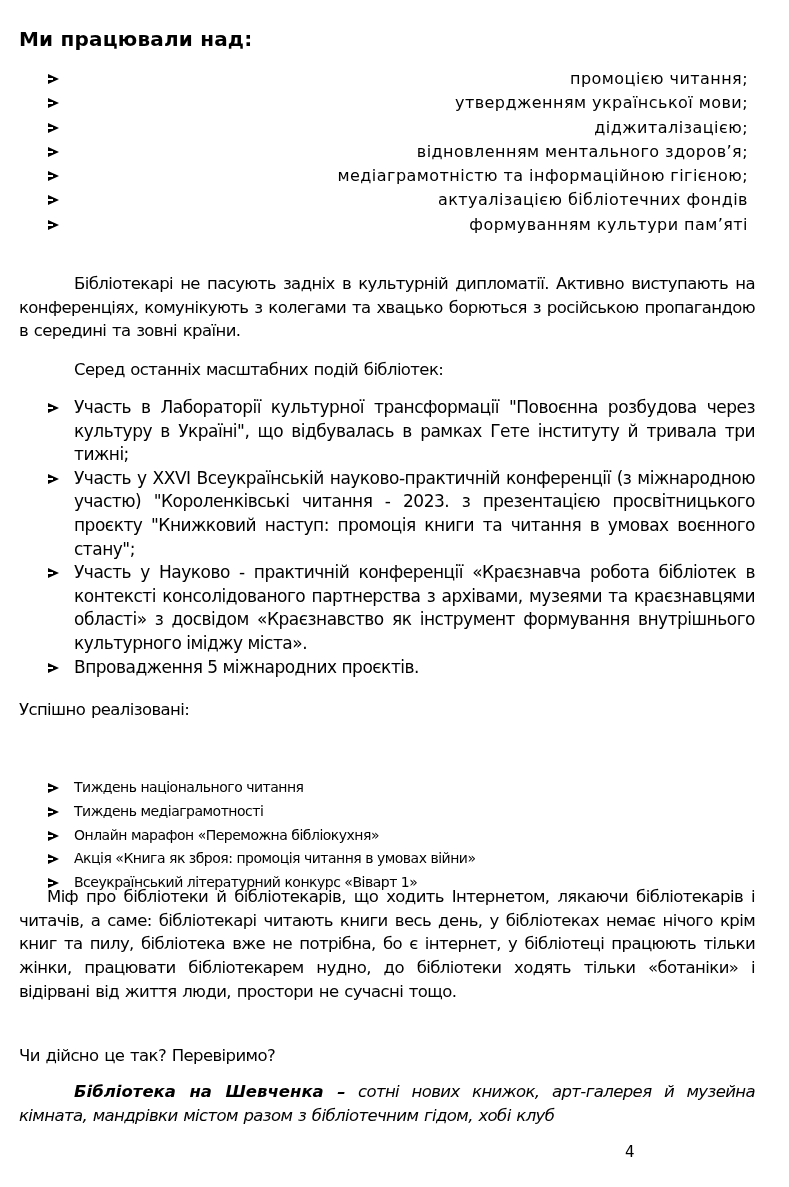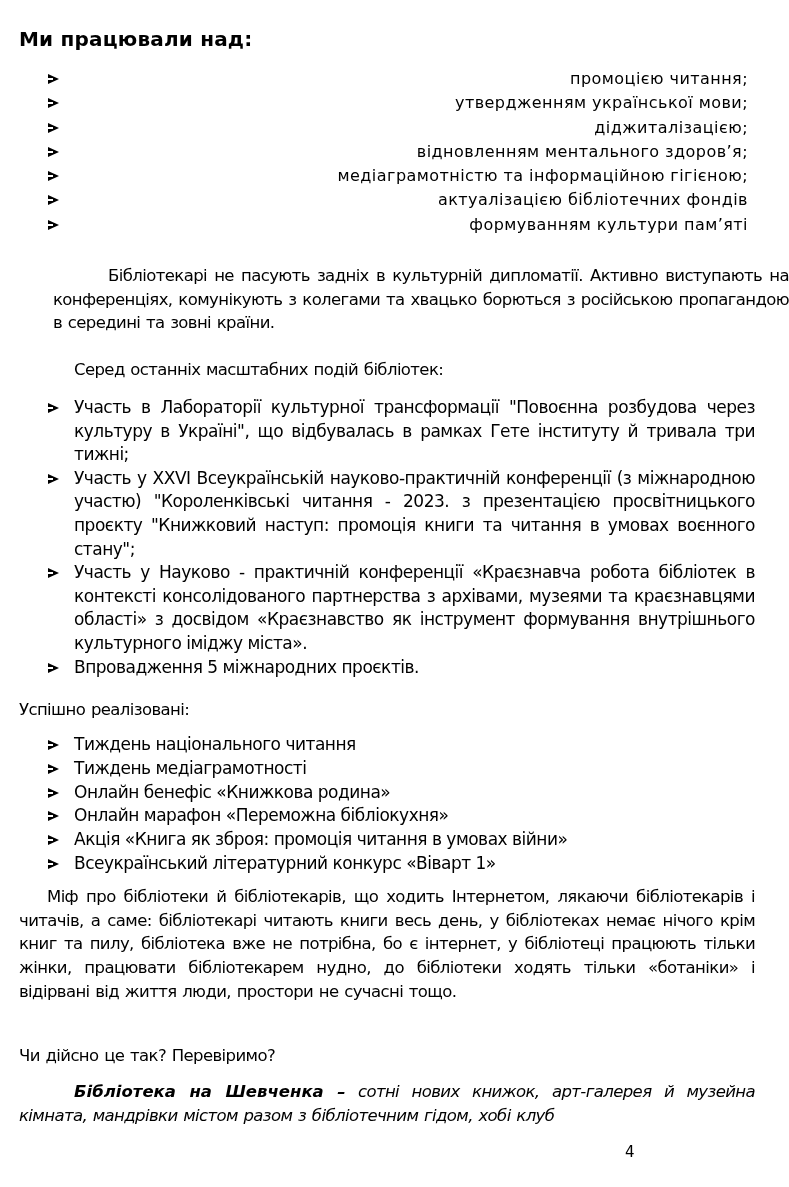--- a/index.html
+++ b/index.html
@@ -15,26 +15,26 @@
   }
   ul.arrow { list-style: none; margin: 0; padding: 0; position: absolute; }
   ul.arrow li { position: relative; padding-left: 26px; }
   .list1 { left: 48px; top: 67px; width: 700px; font-size: 16px; line-height: 24.3px; letter-spacing: 0.45px; }
   .list1 li { padding-left: 26px; text-align: right; }
   .para {
     position: absolute; margin: 0; font-family: "Liberation Sans", sans-serif;
     font-size: 17.5px; line-height: 23.5px; text-align: justify; transform-origin: left top;
   }
   .cond { font-family: "DejaVu Sans", sans-serif; font-size: 16.5px; letter-spacing: -0.6px; word-spacing: 1px; }
-  .p1 { left: 19px; top: 264px; width: 736px; text-indent: 55px; margin-left: 34px; }
+  .p1 { left: 19px; top: 272px; width: 736px; text-indent: 55px; }
   .p2 { left: 74px; top: 358px; width: 600px; }
   .list2 { left: 48px; top: 396px; width: 707px; font-size: 17px; line-height: 23.6px; letter-spacing: -0.5px; }
   .list2 li { padding-left: 26px; text-align: justify; }
   .p3 { left: 19px; top: 698px; width: 400px; }
-  .list3 { left: 48px; top: 733px; width: 707px; font-size: 17px; line-height: 23.8px; letter-spacing: -0.5px; }
+  .list3 { left: 48px; top: 776px; width: 707px; font-size: 14px; line-height: 23.8px; letter-spacing: -0.5px; }
   .p4 { left: 19px; top: 885px; width: 736px; text-indent: 28px; line-height: 23.7px; }
   .p5 { left: 19px; top: 1044px; width: 500px; }
   .p6 { left: 19px; top: 1080px; width: 736px; text-indent: 55px; line-height: 23.6px; font-style: italic; }
   .p6 b { font-weight: bold; letter-spacing: 0; }
   .pagenum { position: absolute; right: 33px; top: 1143px; font-size: 15px; font-family: "DejaVu Sans", sans-serif; letter-spacing: -0.5px; }
   .arrow-icon {
     display: inline-block; width: 0; height: 0;
     border-top: 5px solid transparent; border-bottom: 5px solid transparent;
     border-left: 11px solid #000; position: absolute; left: 0;
   }
@@ -70,21 +70,20 @@
     <li><span class="arrow-icon"></span><span>Участь у  XXVI  Всеукраїнській науково-практичній конференції (з міжнародною участю) "Короленківські читання - 2023. з презентацією просвітницького  проєкту "Книжковий наступ: промоція книги та читання в умовах воєнного стану";</span></li>
     <li><span class="arrow-icon"></span><span>Участь у Науково - практичній конференції «Краєзнавча робота бібліотек в контексті консолідованого партнерства з архівами, музеями та краєзнавцями області» з досвідом «Краєзнавство як інструмент формування внутрішнього культурного іміджу міста».</span></li>
     <li><span class="arrow-icon"></span><span>Впровадження 5 міжнародних проєктів.</span></li>
   </ul>
 
   <p class="para cond p3">Успішно реалізовані:</p>
 
   <ul class="arrow list3">
     <li><span class="arrow-icon"></span><span>Тиждень національного читання</span></li>
     <li><span class="arrow-icon"></span><span>Тиждень  медіаграмотності</span></li>
-    <li><span class="arrow-icon"></span><span>Онлайн бенефіс «Книжкова родина»</span></li>
     <li><span class="arrow-icon"></span><span>Онлайн марафон «Переможна бібліокухня»</span></li>
     <li><span class="arrow-icon"></span><span>Акція «Книга як зброя: промоція читання в умовах війни»</span></li>
     <li><span class="arrow-icon"></span><span>Всеукраїнський літературний конкурс «Віварт 1»</span></li>
   </ul>
 
   <p class="para cond p4">Міф про бібліотеки й бібліотекарів, що ходить Інтернетом, лякаючи бібліотекарів і читачів, а саме:  бібліотекарі читають книги весь день, у бібліотеках немає нічого крім книг та пилу, бібліотека вже не потрібна, бо є інтернет, у бібліотеці працюють тільки жінки, працювати бібліотекарем нудно, до бібліотеки ходять тільки «ботаніки» і відірвані від життя люди, простори не сучасні тощо.</p>
 
   <p class="para cond p5">Чи дійсно це так? Перевіримо?</p>
 
   <p class="para cond p6"><b>Бібліотека на Шевченка –</b><span> сотні нових книжок, арт-галерея й музейна кімната, мандрівки містом разом з бібліотечним гідом, хобі клуб</span></p>

